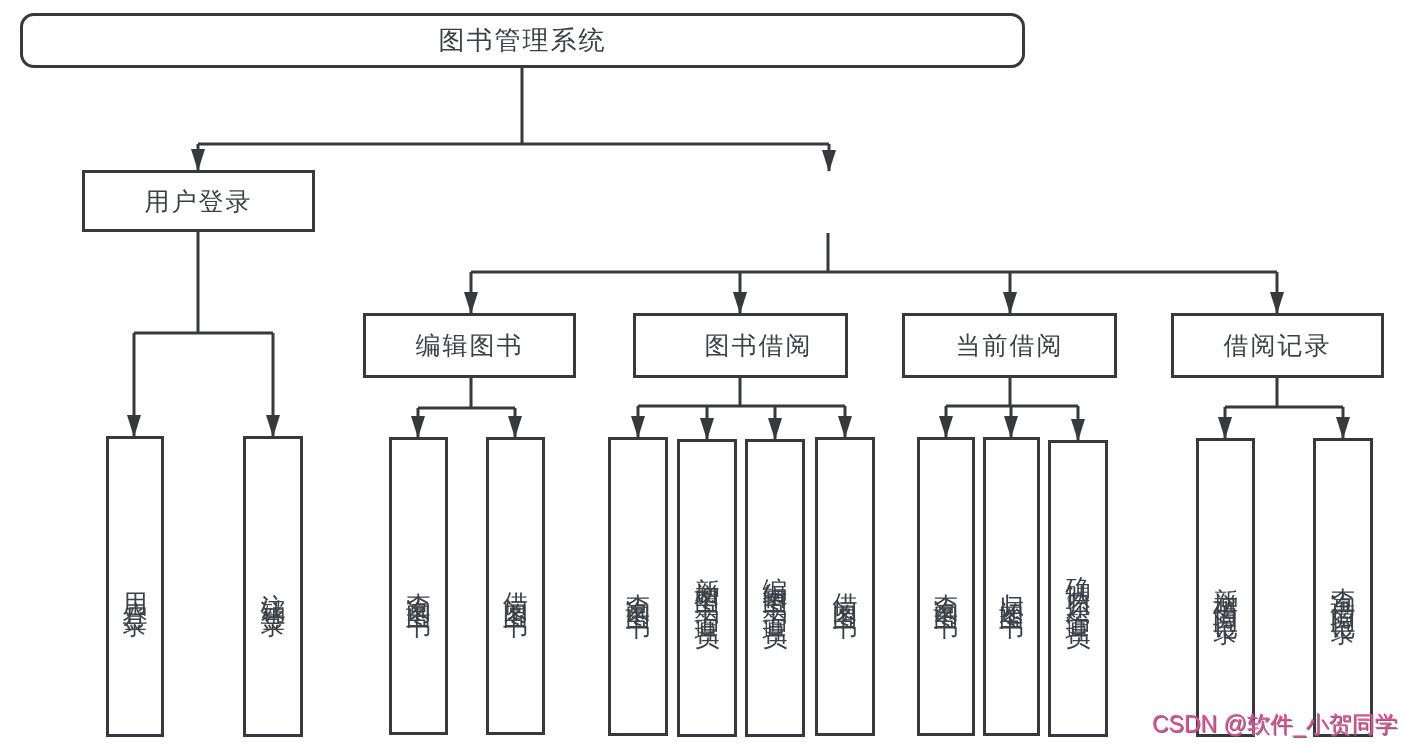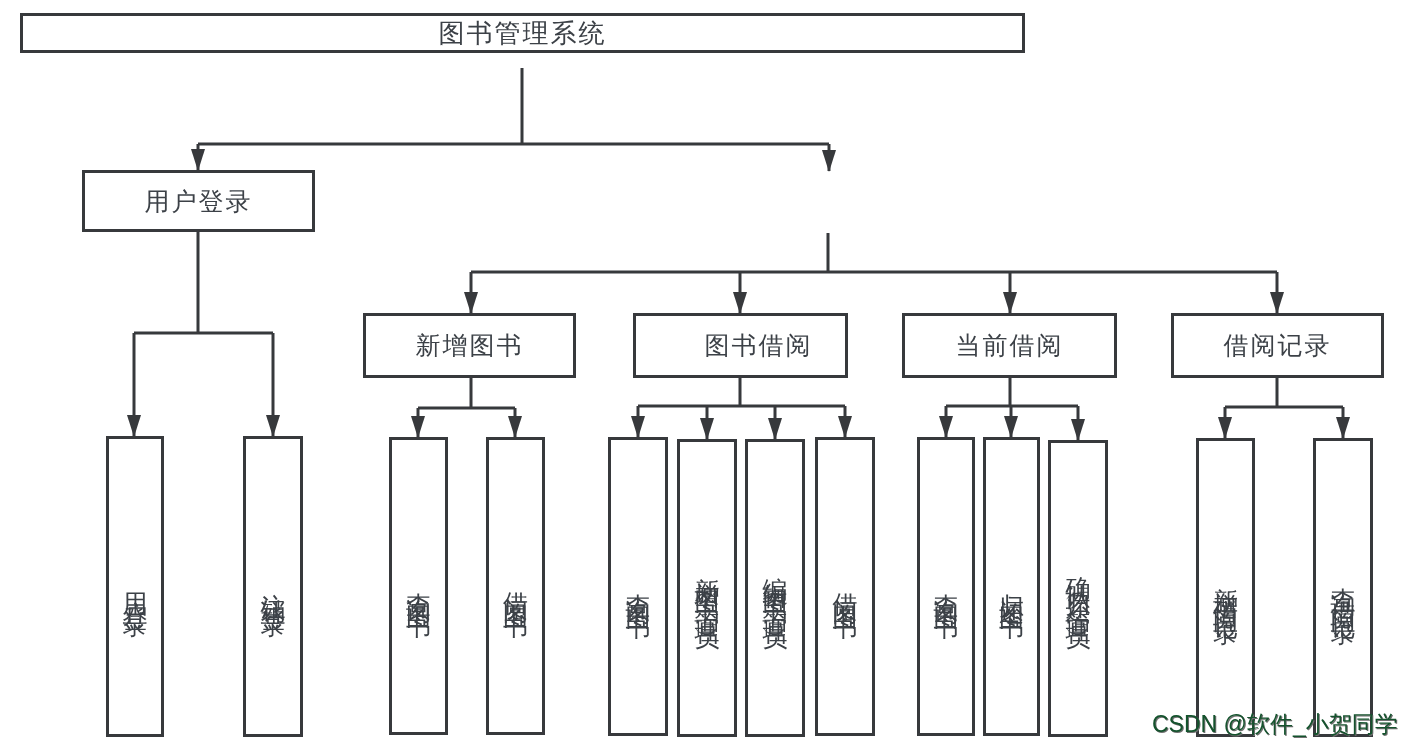--- a/index.html
+++ b/index.html
@@ -24,21 +24,21 @@
     font-size:25px;
     letter-spacing:7px;
     line-height:1;
     white-space:nowrap;
   }
   .watermark{
     position:absolute;
     left:1152px;
     top:709px;
     font-size:23px;
-    color:#14532d;
+    color:#ec4899;
     text-shadow:1px 1px 0 #6f6f6f;
     white-space:nowrap;
     z-index:5;
   }
 </style>
 </head>
 <body>
 
 <div class="stage">
 
@@ -78,37 +78,37 @@
       <line x1="946" y1="406" x2="946" y2="437" marker-end="url(#arw)"></line>
       <line x1="1011" y1="406" x2="1011" y2="437" marker-end="url(#arw)"></line>
       <line x1="1078" y1="406" x2="1078" y2="440" marker-end="url(#arw)"></line>
 
       <path d="M1277 378 V407 M1225 407 H1343"></path>
       <line x1="1225" y1="407" x2="1225" y2="438" marker-end="url(#arw)"></line>
       <line x1="1343" y1="407" x2="1343" y2="438" marker-end="url(#arw)"></line>
     </g>
   </svg>
 
-  <div class="node h-node root" style="left:20px;top:13px;width:1005px;height:40px;">
+  <div class="node h-node root" style="left:20px;top:13px;width:1005px;height:55px;border-radius:14px;">
     <span>图书管理系统</span>
   </div>
 
   <div class="node h-node" style="left:82px;top:170px;width:233px;height:62px;">
     <span>用户登录</span>
   </div>
 
   <div class="node v-node" style="left:106px;top:436px;width:58px;height:301px;">
     <span>用户登录</span>
   </div>
   <div class="node v-node" style="left:243px;top:436px;width:60px;height:301px;">
     <span>注销登录</span>
   </div>
 
   <div class="node h-node" style="left:363px;top:313px;width:213px;height:65px;">
-    <span>新增图书</span>
+    <span>编辑图书</span>
   </div>
   <div class="node h-node" style="left:633px;top:313px;width:215px;height:65px;padding-left:36px;">
     <span>图书借阅</span>
   </div>
   <div class="node h-node" style="left:902px;top:313px;width:215px;height:65px;justify-content:center;">
     <span>当前借阅</span>
   </div>
   <div class="node h-node" style="left:1171px;top:313px;width:213px;height:65px;">
     <span>借阅记录</span>
   </div>

